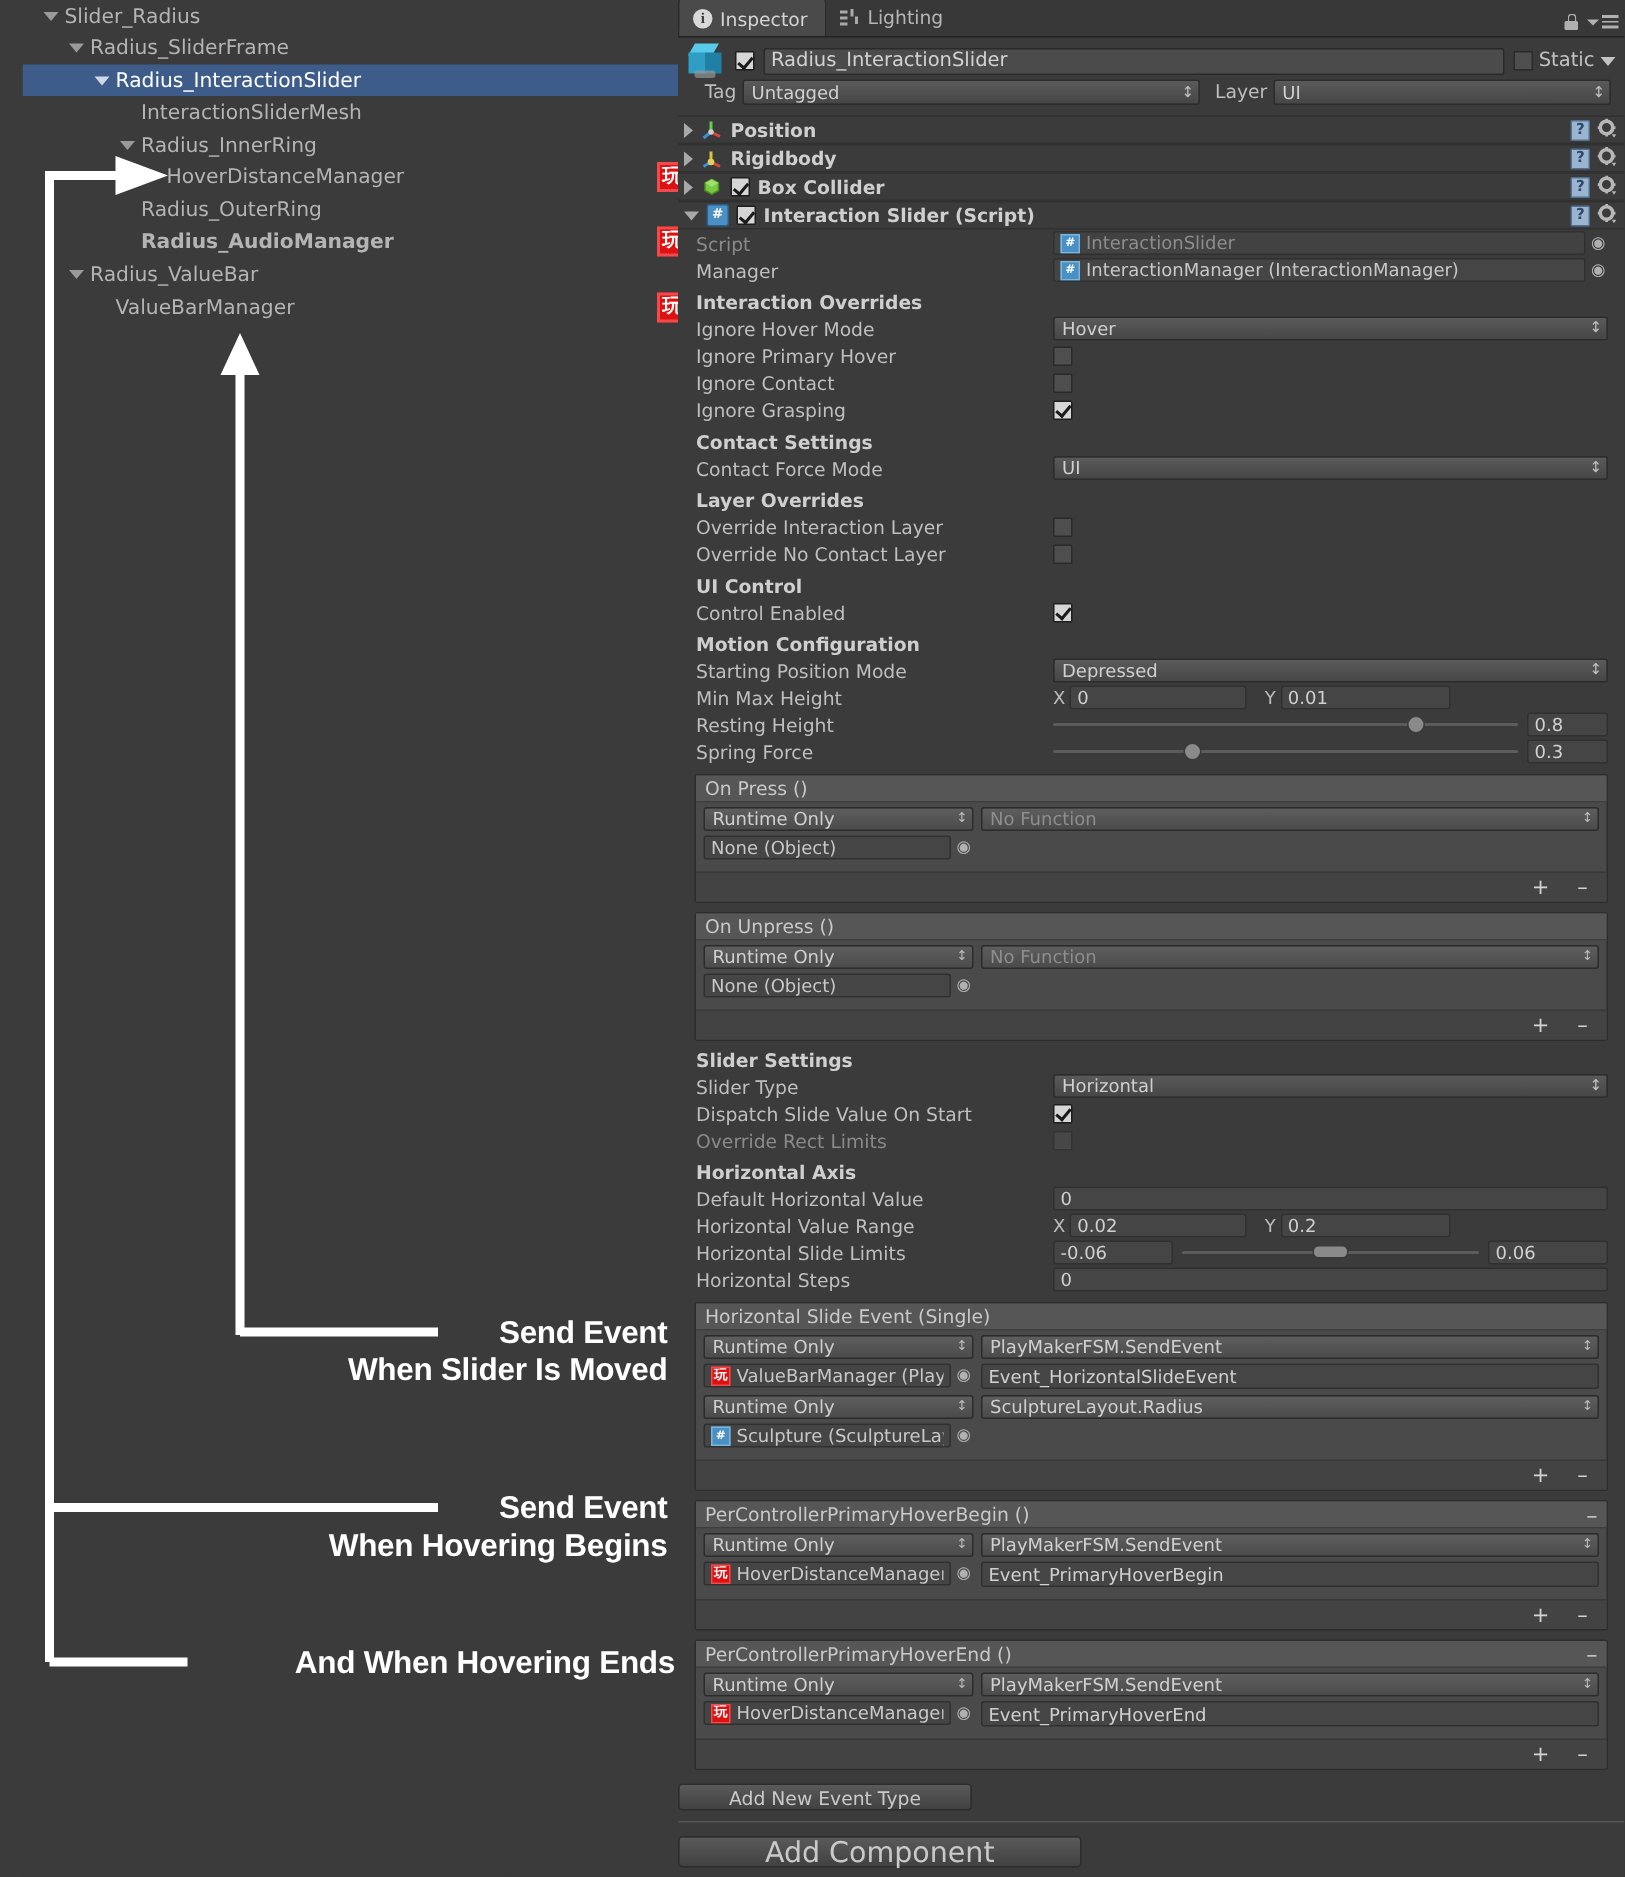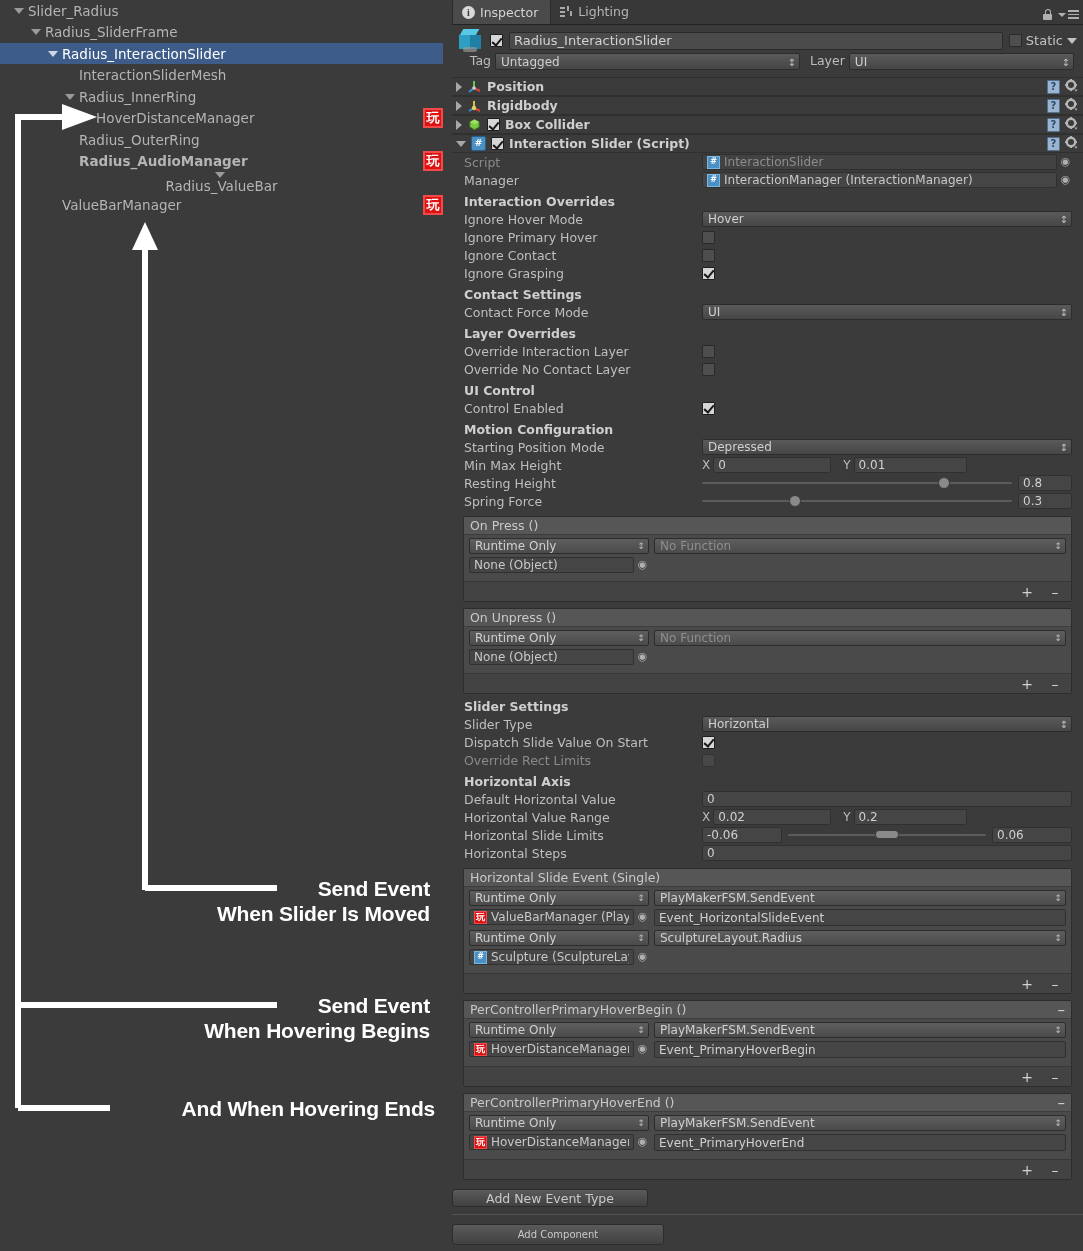--- a/index.html
+++ b/index.html
@@ -6,21 +6,21 @@
   html, body {
     width: 1083px; height: 1251px;
     background: #3b3b3b;
     font-family: "DejaVu Sans", "Liberation Sans", sans-serif;
     overflow: hidden;
   }
   #root { position: relative; width: 1083px; height: 1251px; }
 
   
   #hierarchy {
-    position: absolute; left: 0; top: 0; width: 443px; height: 1251px;
+    position: absolute; left: 15px; top: 0; width: 443px; height: 1251px;
     background: #3b3b3b; overflow: hidden;
   }
   .h-row {
     position: absolute; left: 0; width: 443px; height: 21px;
     display: flex; align-items: center;
     font-size: 13.5px; color: #b4b4b4; white-space: nowrap;
   }
   .h-row.selected { background: #3d5c89; color: #ffffff; }
   .h-arrow {
     width: 0; height: 0; margin-right: 4px; flex: none;
@@ -254,21 +254,21 @@
           <span class="h-spacer" style="width: 65px;"></span>
           <span class="h-spacer" style="width: 14px;"></span>
           <span>Radius_OuterRing</span>
         </div>
         <div class="h-row" style="top: 150px; font-weight: bold;">
           <span class="h-spacer" style="width: 65px;"></span>
           <span class="h-spacer" style="width: 14px;"></span>
           <span>Radius_AudioManager</span>
         </div>
         <div class="pm-icon" style="left: 423px; top: 151px;">玩</div>
-        <div class="h-row" style="top: 172px; flex-direction: column;">
+        <div class="h-row" style="top: 172px;">
           <span class="h-spacer" style="width: 31px;"></span>
           <span class="h-arrow"></span>
           <span>Radius_ValueBar</span>
         </div>
         <div class="h-row" style="top: 194px;">
           <span class="h-spacer" style="width: 48px;"></span>
           <span class="h-spacer" style="width: 14px;"></span>
           <span>ValueBarManager</span>
         </div>
         <div class="pm-icon" style="left: 423px; top: 195px;">玩</div>
@@ -752,17 +752,17 @@
             <span class="pm-btn">–</span>
           </div>
         </div>
       </div>
 
     <div class="btn-center" style="margin-top:9px">
       <span class="ubtn" style="width:196px">Add New Event Type</span>
     </div>
     <div class="hr-line"></div>
     <div class="btn-center" style="margin-top:9px">
-      <span class="ubtn" style="width:212px;height:21px;font-size:10px">Add Component</span>
+      <span class="ubtn" style="width:269px;height:21px;font-size:19px">Add Component</span>
     </div>
 
   </div>
 </div>
 
 </body></html>

